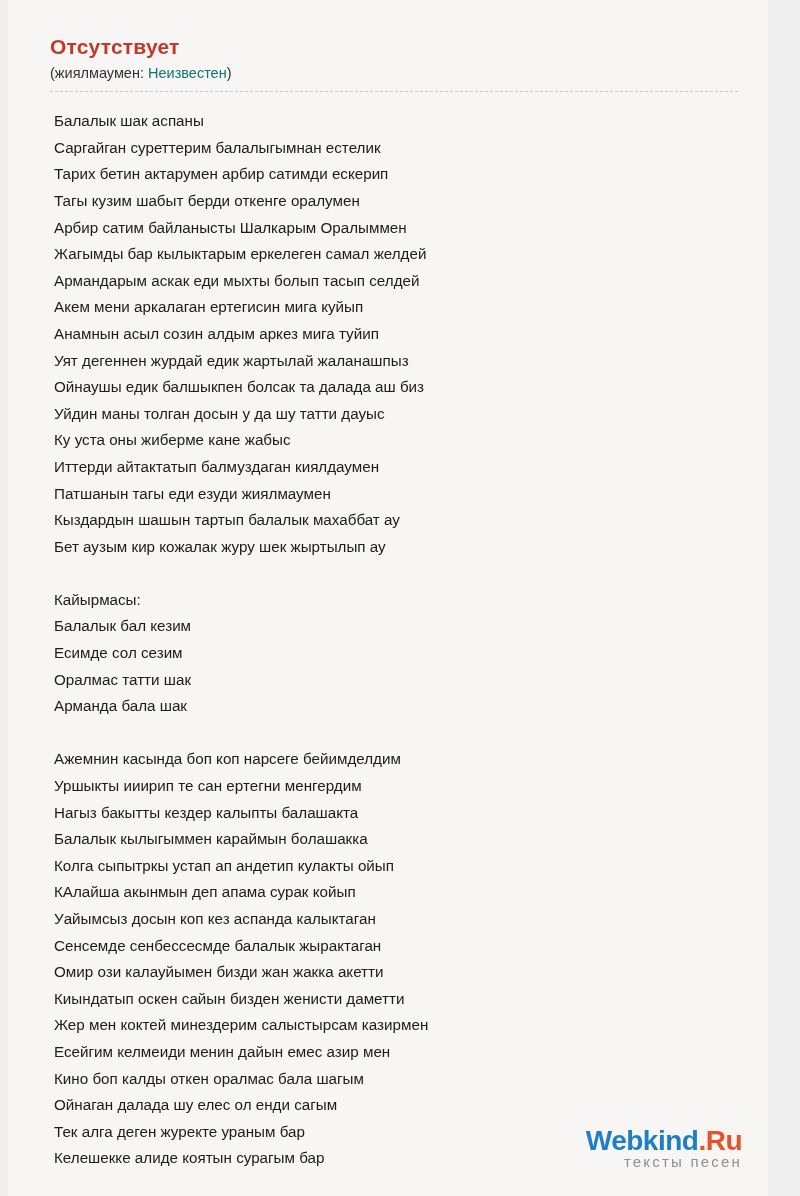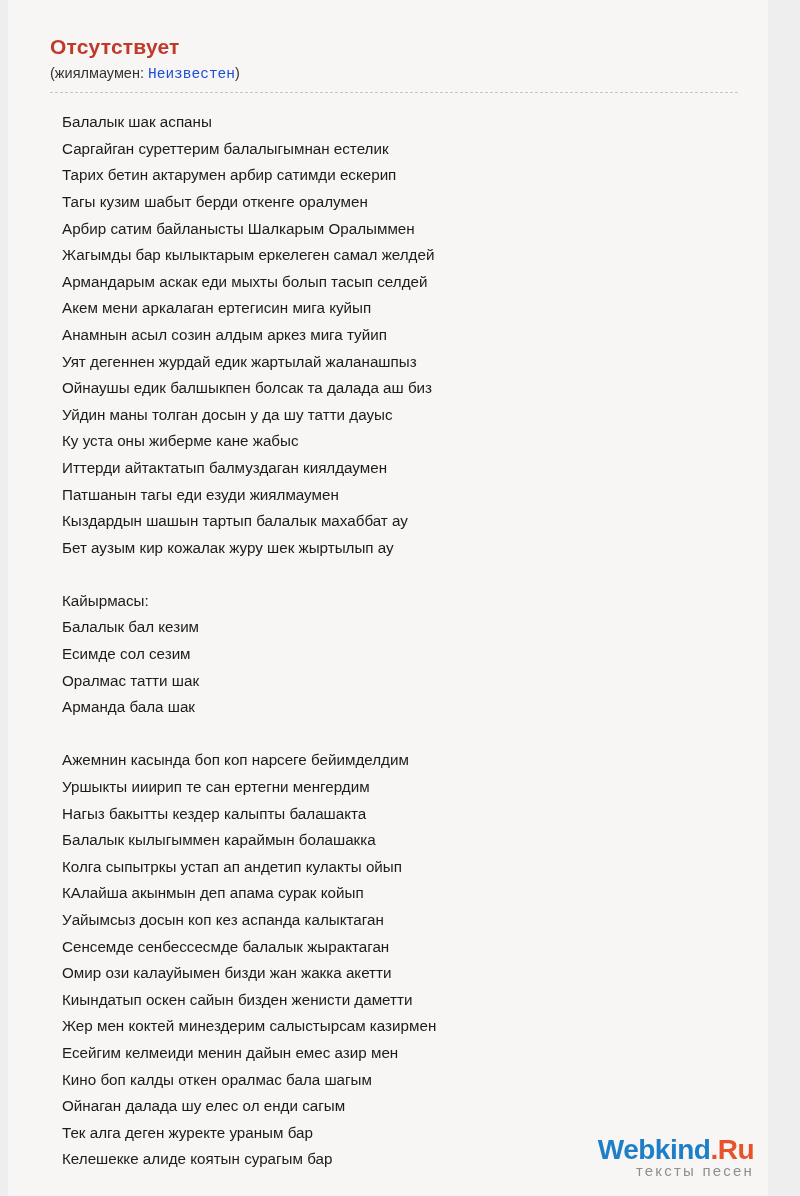--- a/index.html
+++ b/index.html
@@ -39,36 +39,35 @@
     line-height: 1.2;
   }
   .artist-line {
     font-size: 14.5px;
     color: #333333;
     padding-bottom: 10px;
     border-bottom: 1px dashed #c9c6c2;
     margin-bottom: 16px;
   }
   .artist-line a {
-    color: #1d4ed8;
+    color: #0f766e;
     text-decoration: none;
-    font-family: Liberation Mono, monospace;
   }
   .lyrics {
     font-size: 15.2px;
     line-height: 26.6px;
     color: #1c1c1c;
     white-space: pre-wrap;
     word-wrap: break-word;
-    margin: 12px;
+    margin: 4px;
     font-family: "Liberation Sans", sans-serif;
   }
   .watermark {
     position: absolute;
-    right: 14px;
+    right: 26px;
     bottom: 26px;
     text-align: right;
     user-select: none;
   }
   .wm-main {
     font-size: 28px;
     font-weight: bold;
     letter-spacing: -0.5px;
     line-height: 1;
   }

